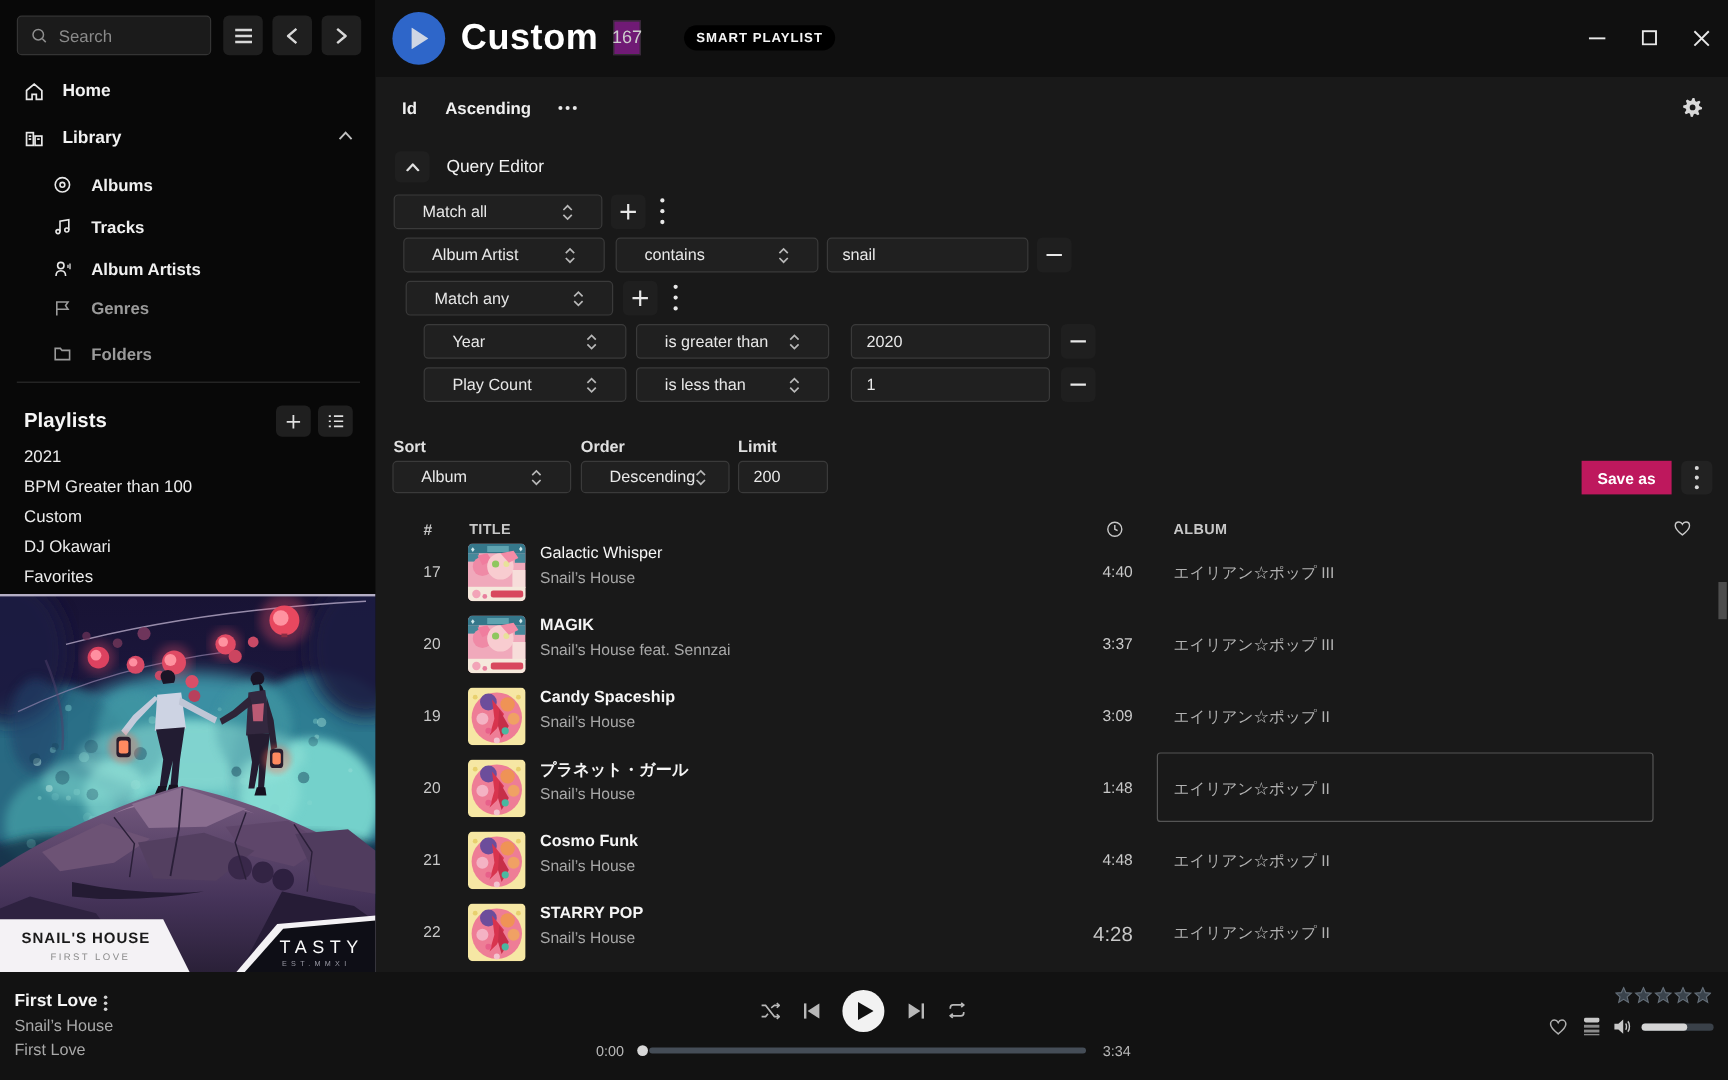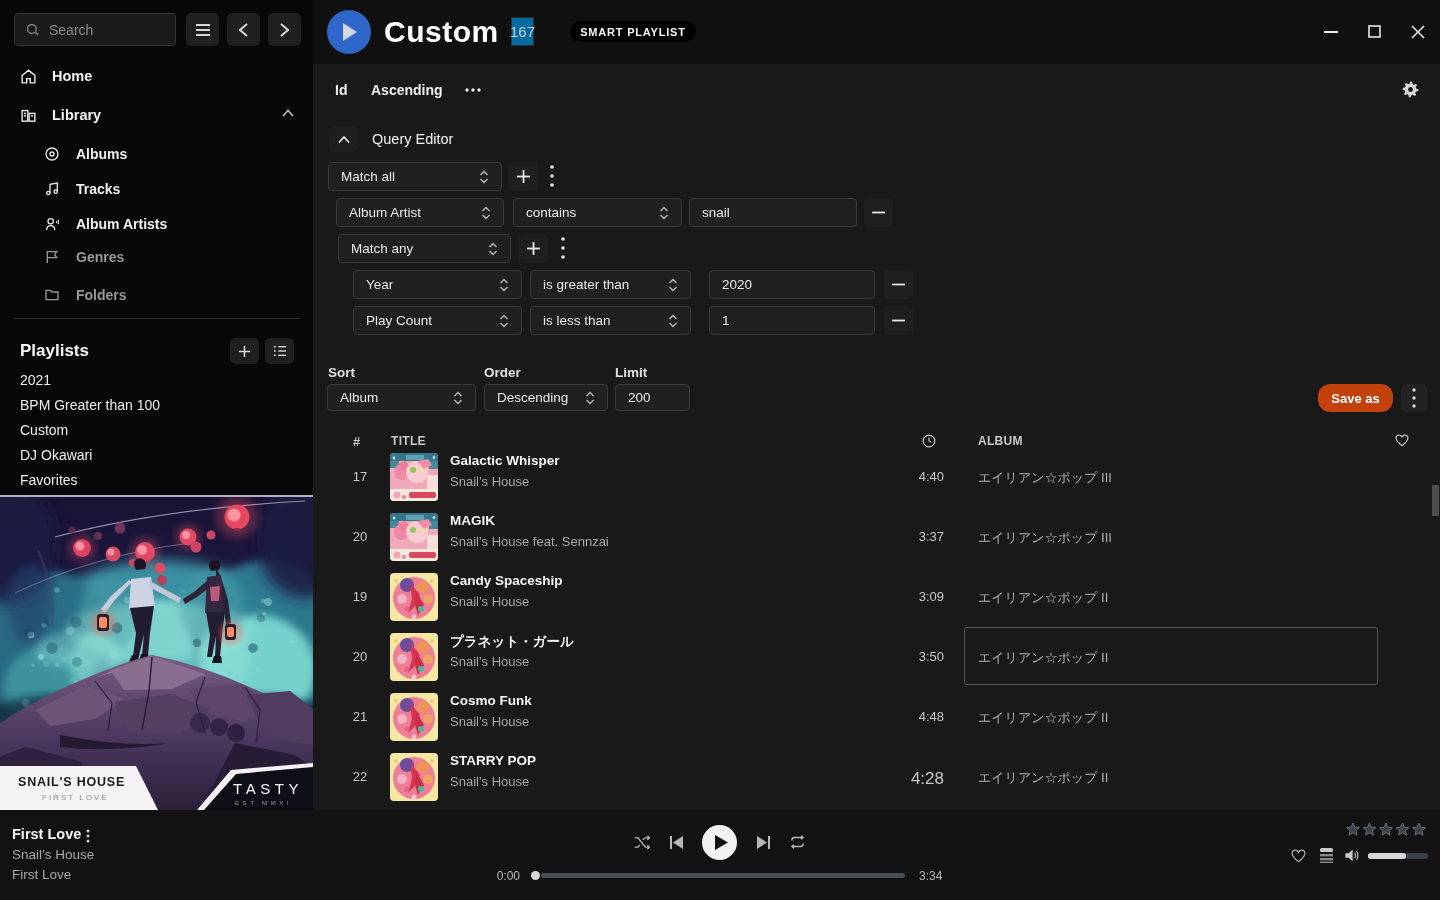--- a/index.html
+++ b/index.html
@@ -2,21 +2,21 @@
 <html><head>
 <meta charset="utf-8">
 <style>
 * { margin:0; padding:0; box-sizing:border-box; }
 html,body { width:1440px; height:900px; overflow:hidden; background:#181818; font-family:"Liberation Sans",sans-serif; }
 .abs { position:absolute; }
 #sidebar { position:absolute; left:0; top:0; width:313px; height:810px; background:#080808; }
 #main { position:absolute; left:313px; top:0; width:1127px; height:810px; background:#191919; }
 #titlebar { position:absolute; left:0; top:0; width:1127px; height:64px; background:#101010; }
 #player { position:absolute; left:0; top:810px; width:1440px; height:90px; background:#121212; }
-.sel { position:absolute; background:#202020; border:1px solid #3a3a3a; border-radius:4px; color:#e8e8e8; font-size:13.5px; display:flex; align-items:center; padding:0 12px; }
+.sel { position:absolute; background:#202020; border:1px solid #3a3a3a; border-radius:4px; color:#e8e8e8; font-size:13.5px; display:flex; align-items:center; padding:0 23px; }
 .inp { position:absolute; background:#202020; border:1px solid #3a3a3a; border-radius:4px; color:#e8e8e8; font-size:13.5px; display:flex; align-items:center; padding:0 12px; }
 .sqbtn { position:absolute; background:#1f1f1f; border-radius:5px; display:flex; align-items:center; justify-content:center; }
 .updn { margin-left:auto; }
 .txt { position:absolute; white-space:nowrap; }
 svg { display:block; }
 </style>
 </head>
 <body>
 <div id="sidebar">
 
@@ -310,21 +310,21 @@
   </div>
 </div>
 <div id="main">
   <div id="titlebar">
     <div class="abs" style="left:14px;top:10px;width:44px;height:44px;border-radius:50%;background:#2e66c9;display:flex;align-items:center;justify-content:center;">
       <svg width="16" height="18" viewBox="0 0 16 18">
           <polygon points="2,0 16,9 2,18" fill="#cfd6e4"></polygon>
         </svg>
     </div>
     <div class="txt" style="left:71px;top:15px;color:#ffffff;font-size:30px;font-weight:bold;letter-spacing:.5px;">Custom</div>
-    <div class="abs" style="left:198px;top:17px;width:23px;height:29px;background:#0369a1;border:1px solid #2f2f2f;border-radius:0;display:flex;align-items:center;justify-content:center;color:#cdcdcd;font-size:15px;">167</div>
+    <div class="abs" style="left:198px;top:17px;width:23px;height:29px;background:#701a75;border:1px solid #2f2f2f;border-radius:0;display:flex;align-items:center;justify-content:center;color:#cdcdcd;font-size:15px;">167</div>
     <div class="abs" style="left:257px;top:21px;width:126px;height:21px;background:#000000;border-radius:11px;display:flex;align-items:center;justify-content:center;color:#f5f5f5;font-size:11px;font-weight:bold;letter-spacing:.8px;">SMART PLAYLIST</div>
     <svg class="abs" style="left:1011px;top:31px;" width="14" height="2" viewBox="0 0 14 2">
         <rect width="14" height="2" fill="#e8e8e8"></rect>
       </svg>
     <svg class="abs" style="left:1055px;top:25px;" width="13" height="13" viewBox="0 0 13 13" fill="none" stroke="#e8e8e8" stroke-width="1.6">
         <rect x="1" y="1" width="11" height="11"></rect>
       </svg>
     <svg class="abs" style="left:1098px;top:25px;" width="14" height="14" viewBox="0 0 14 14" stroke="#e8e8e8" stroke-width="1.6">
         <line x1="1" y1="1" x2="13" y2="13"></line>
         <line x1="13" y1="1" x2="1" y2="13"></line>
@@ -446,21 +446,21 @@
           <polyline points="1.5,9 5,12.5 8.5,9"></polyline>
         </svg>
       </span></div>
   <div class="sel" style="left:171px;top:384px;width:124px;height:27px;">Descending<span class="updn">
         <svg width="10" height="14" viewBox="0 0 10 14" fill="none" stroke="#b8b8b8" stroke-width="1.4">
           <polyline points="1.5,5 5,1.5 8.5,5"></polyline>
           <polyline points="1.5,9 5,12.5 8.5,9"></polyline>
         </svg>
       </span></div>
   <div class="inp" style="left:302px;top:384px;width:75px;height:27px;">200</div>
-  <div class="abs" style="left:1005px;top:384px;width:75px;height:28px;background:#c2410c;border-radius:12px;display:flex;align-items:center;justify-content:center;color:#ffffff;font-size:13px;font-weight:bold;">Save as</div>
+  <div class="abs" style="left:1005px;top:384px;width:75px;height:28px;background:#be185d;border-radius:0;display:flex;align-items:center;justify-content:center;color:#ffffff;font-size:13px;font-weight:bold;">Save as</div>
   <div class="sqbtn" style="left:1088px;top:384px;width:26px;height:28px;background:#222222;">
       <svg width="4" height="22" viewBox="0 0 4 22">
         <circle cx="2" cy="3" r="1.7" fill="#d8d8d8"></circle>
         <circle cx="2" cy="11" r="1.7" fill="#d8d8d8"></circle>
         <circle cx="2" cy="19" r="1.7" fill="#d8d8d8"></circle>
       </svg>
     </div>
 
   <svg width="0" height="0" style="position:absolute;">
     <defs>
@@ -511,21 +511,21 @@
   <svg class="abs" style="left:1082px;top:434px;" width="14" height="13" viewBox="0 0 24 22" fill="none" stroke="#c8c8c8" stroke-width="2">
       <path d="M12 20 C5 14.5 1.8 10.5 1.8 6.8 C1.8 3.6 4.2 1.5 7 1.5 C9 1.5 11 2.8 12 4.8 C13 2.8 15 1.5 17 1.5 C19.8 1.5 22.2 3.6 22.2 6.8 C22.2 10.5 19 14.5 12 20 Z"></path>
     </svg>
   <div class="abs" style="left:0;top:452px;width:1119px;height:358px;overflow:hidden;">
     <div class="abs" style="left:0;top:-5px;width:1119px;height:370px;" id="rows">
     <div class="abs" style="left:0;top:0px;width:1119px;height:60px;">
       <div class="txt" style="left:36px;top:22px;width:22px;text-align:center;color:#c8c8c8;font-size:13px;">17</div>
       <svg class="abs" style="left:77px;top:6px;border-radius:4px;" width="48" height="48">
             <use href="#covA"></use>
           </svg>
-      <div class="txt" style="left:137px;top:6px;color:#f5f5f5;font-size:13.5px;font-weight:bold;">Galactic Whisper</div>
+      <div class="txt" style="left:137px;top:6px;color:#f5f5f5;font-size:13.5px;font-weight:normal;">Galactic Whisper</div>
       <div class="txt" style="left:137px;top:27px;color:#a8a8a8;font-size:13px;">Snail’s House</div>
       <div class="txt" style="left:571px;top:22px;width:60px;text-align:right;color:#c8c8c8;font-size:13px;">4:40</div>
       <div class="txt" style="left:665px;top:22px;color:#b2b2b2;font-size:13px;">エイリアン☆ポップ III</div>
     </div>
     <div class="abs" style="left:0;top:60px;width:1119px;height:60px;">
       <div class="txt" style="left:36px;top:22px;width:22px;text-align:center;color:#c8c8c8;font-size:13px;">20</div>
       <svg class="abs" style="left:77px;top:6px;border-radius:4px;" width="48" height="48">
             <use href="#covA"></use>
           </svg>
       <div class="txt" style="left:137px;top:6px;color:#f5f5f5;font-size:13.5px;font-weight:bold;">MAGIK</div>
@@ -543,21 +543,21 @@
       <div class="txt" style="left:571px;top:22px;width:60px;text-align:right;color:#c8c8c8;font-size:13px;">3:09</div>
       <div class="txt" style="left:665px;top:22px;color:#b2b2b2;font-size:13px;">エイリアン☆ポップ II</div>
     </div>
     <div class="abs" style="left:0;top:180px;width:1119px;height:60px;">
       <div class="txt" style="left:36px;top:22px;width:22px;text-align:center;color:#c8c8c8;font-size:13px;">20</div>
       <svg class="abs" style="left:77px;top:6px;border-radius:4px;" width="48" height="48">
             <use href="#covB"></use>
           </svg>
       <div class="txt" style="left:137px;top:6px;color:#f5f5f5;font-size:13.5px;font-weight:bold;">プラネット・ガール</div>
       <div class="txt" style="left:137px;top:27px;color:#a8a8a8;font-size:13px;">Snail’s House</div>
-      <div class="txt" style="left:571px;top:22px;width:60px;text-align:right;color:#c8c8c8;font-size:13px;">3:50</div>
+      <div class="txt" style="left:571px;top:22px;width:60px;text-align:right;color:#c8c8c8;font-size:13px;">1:48</div>
       <div class="txt" style="left:665px;top:22px;color:#b2b2b2;font-size:13px;">エイリアン☆ポップ II</div>
     </div>
     <div class="abs" style="left:0;top:240px;width:1119px;height:60px;">
       <div class="txt" style="left:36px;top:22px;width:22px;text-align:center;color:#c8c8c8;font-size:13px;">21</div>
       <svg class="abs" style="left:77px;top:6px;border-radius:4px;" width="48" height="48">
             <use href="#covB"></use>
           </svg>
       <div class="txt" style="left:137px;top:6px;color:#f5f5f5;font-size:13.5px;font-weight:bold;">Cosmo Funk</div>
       <div class="txt" style="left:137px;top:27px;color:#a8a8a8;font-size:13px;">Snail’s House</div>
       <div class="txt" style="left:571px;top:22px;width:60px;text-align:right;color:#c8c8c8;font-size:13px;">4:48</div>

